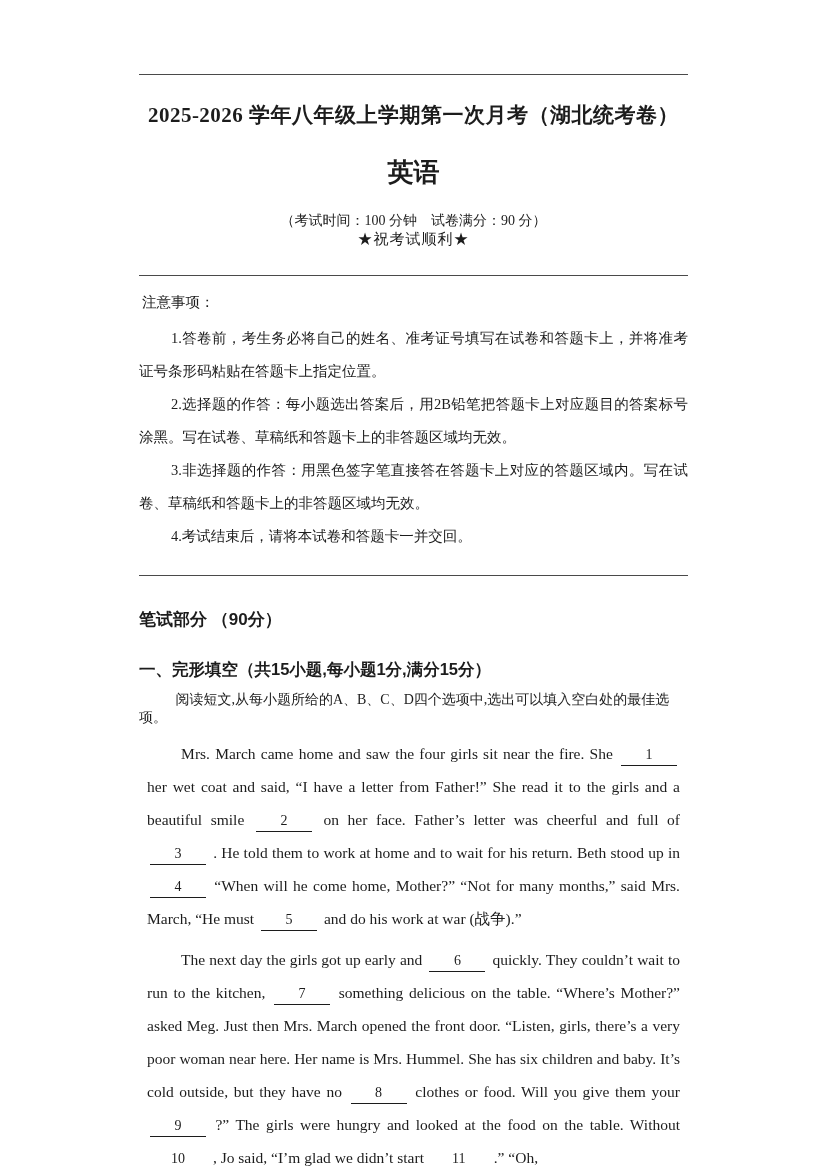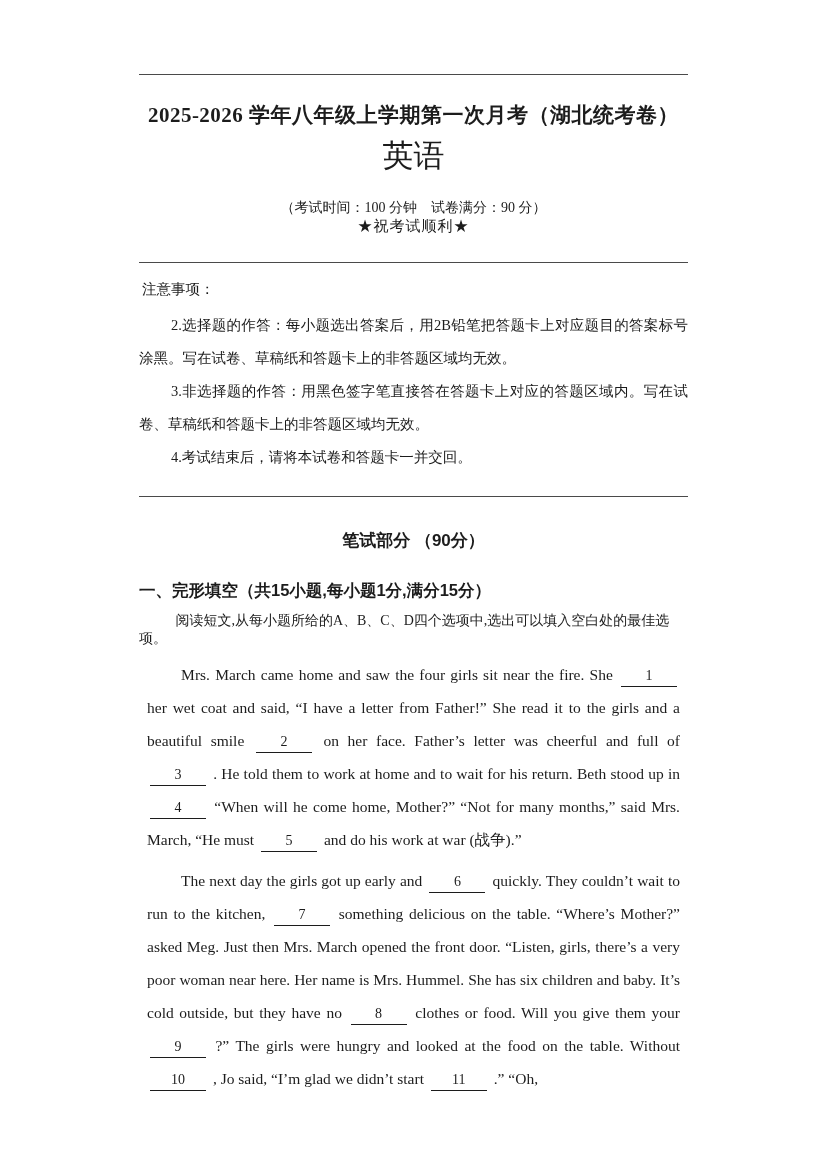--- a/index.html
+++ b/index.html
@@ -32,24 +32,24 @@
 
   .exam-title {
     margin-top: 26px;
     text-align: center;
     font-size: 21px;
     font-weight: bold;
     letter-spacing: 0.5px;
     font-family: "Liberation Serif", "DejaVu Serif", serif;
   }
   .subject-title {
-    margin-top: 6px;
+    margin-top: 26px;
     text-align: center;
-    font-size: 31px;
-    font-weight: normal;
+    font-size: 26px;
+    font-weight: bold;
     font-family: "Liberation Sans", "DejaVu Sans", sans-serif;
   }
   .exam-info {
     margin-top: 22px;
     text-align: center;
     font-size: 14px;
   }
   .exam-wish {
     text-align: center;
     font-size: 15px;
@@ -65,21 +65,20 @@
     margin: 3px;
   }
   .notes p.note-item {
     margin: 0;
     text-indent: 2.2em;
     text-align: justify;
   }
 
   .written-section-title {
     margin-top: 32px;
-    text-align: center;
     font-size: 17px;
     font-weight: bold;
     font-family: "Liberation Sans", "DejaVu Sans", sans-serif;
   }
   .part-heading {
     margin-top: 28px;
     font-size: 16.5px;
     font-weight: bold;
     font-family: Liberation Sans, sans-serif;
   }
@@ -123,20 +122,21 @@
     <div class="subject-title">英语</div>
 
     <div class="exam-info">（考试时间：100 分钟　试卷满分：90 分）</div>
 
     <div class="exam-wish">★祝考试顺利★</div>
 
     <hr class="rule rule-mid">
 
     <div class="notes">
       <p class="notes-heading">注意事项：</p>
+      <p class="note-item">1.答卷前，考生务必将自己的姓名、准考证号填写在试卷和答题卡上，并将准考证号条形码粘贴在答题卡上指定位置。</p>
       <p class="note-item">2.选择题的作答：每小题选出答案后，用2B铅笔把答题卡上对应题目的答案标号涂黑。写在试卷、草稿纸和答题卡上的非答题区域均无效。</p>
       <p class="note-item">3.非选择题的作答：用黑色签字笔直接答在答题卡上对应的答题区域内。写在试卷、草稿纸和答题卡上的非答题区域均无效。</p>
       <p class="note-item">4.考试结束后，请将本试卷和答题卡一并交回。</p>
     </div>
 
     <hr class="rule rule-bottom">
 
     <div class="written-section-title">笔试部分 （90分）</div>
 
     <div class="part-heading">一、完形填空（共15小题,每小题1分,满分15分）</div>

